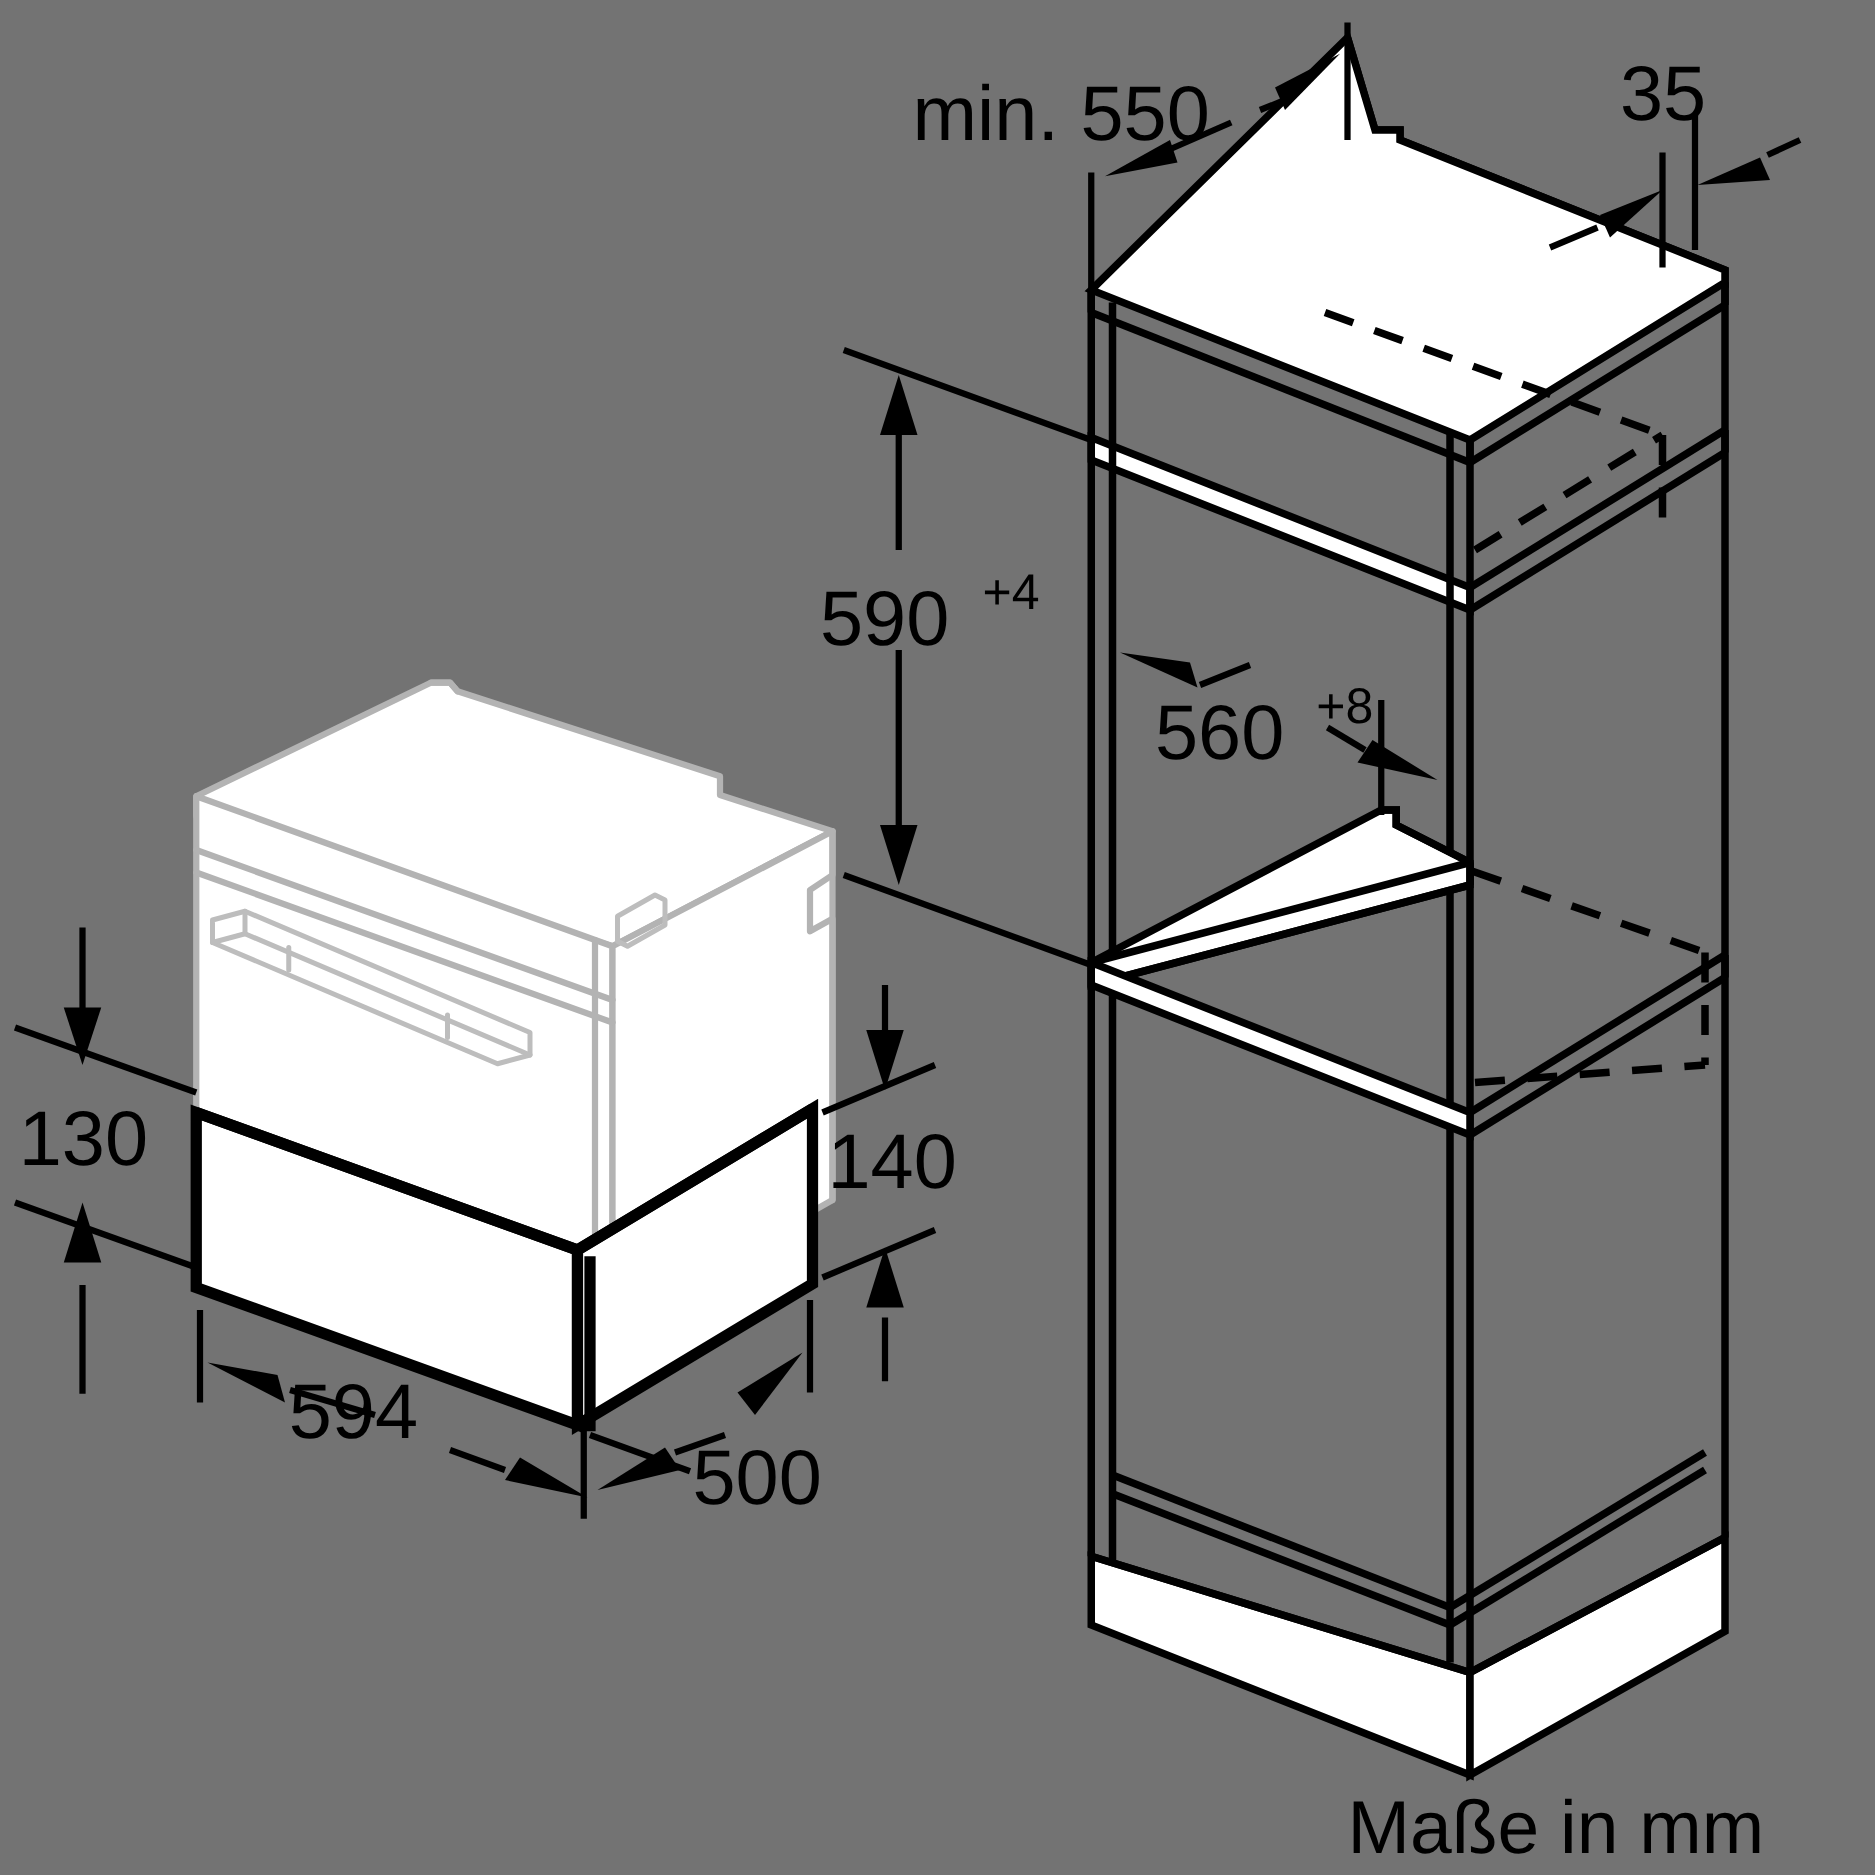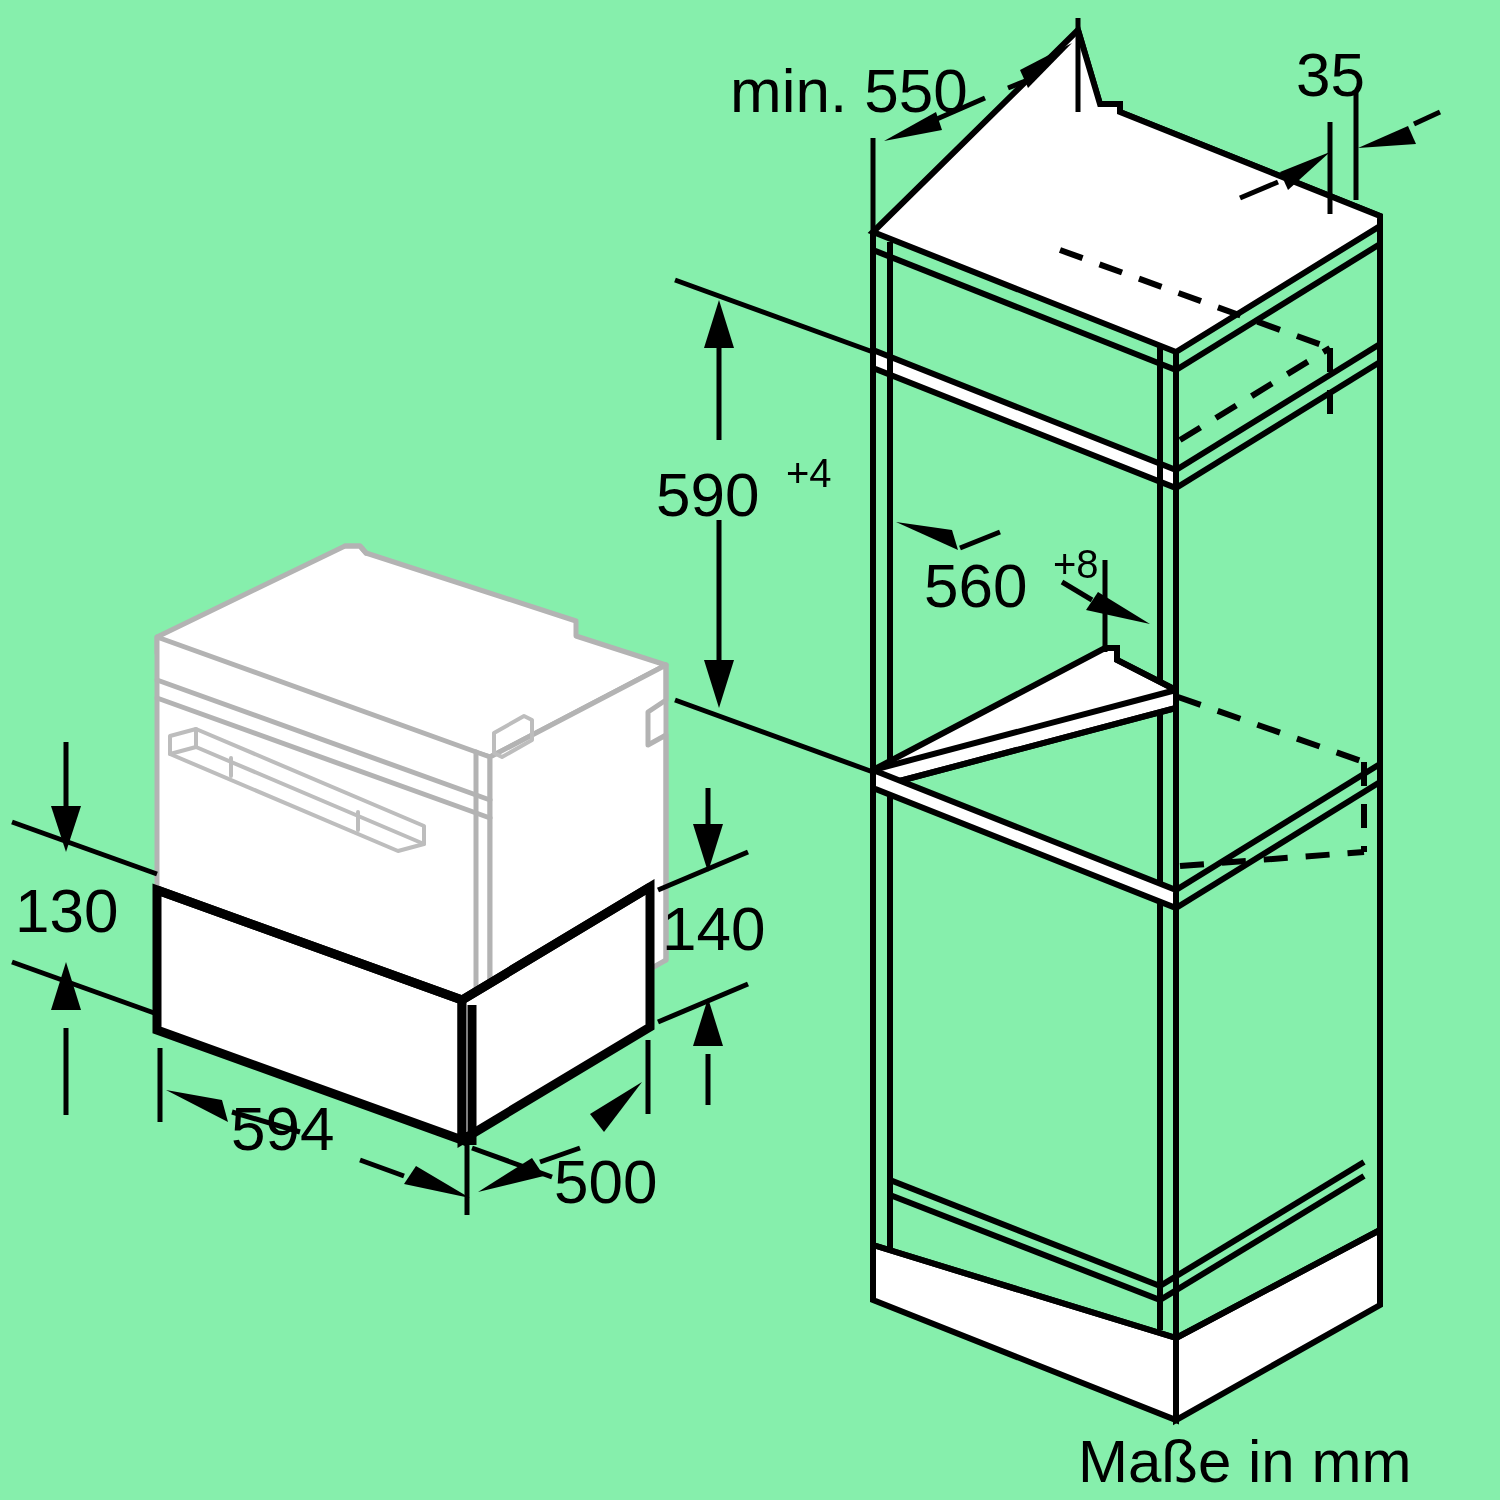--- a/index.html
+++ b/index.html
@@ -10,21 +10,21 @@
   body {
     width: 1500px;
     height: 1500px;
     font-family: "Liberation Sans", sans-serif;
     overflow: hidden;
   }
   #diagram-root {
     position: relative;
     width: 1500px;
     height: 1500px;
-    background: #86efac;
+    background: #737373;
   }
   svg#tech-drawing {
     position: absolute;
     left: 0;
     top: 0;
     width: 1500px;
     height: 1500px;
     display: block;
   }
   .dim-text {

